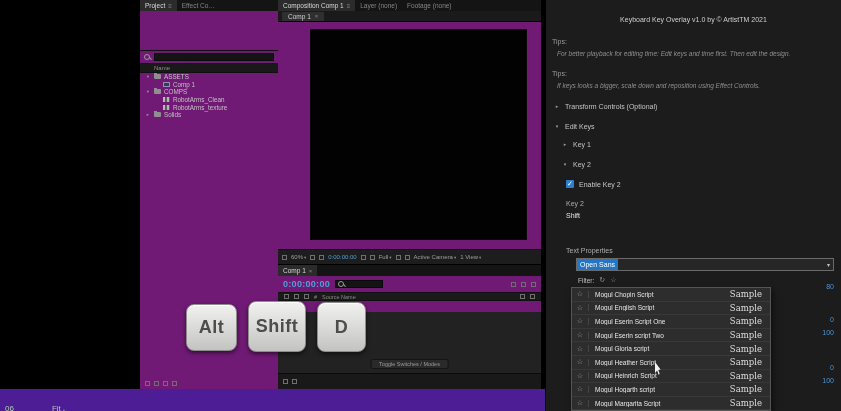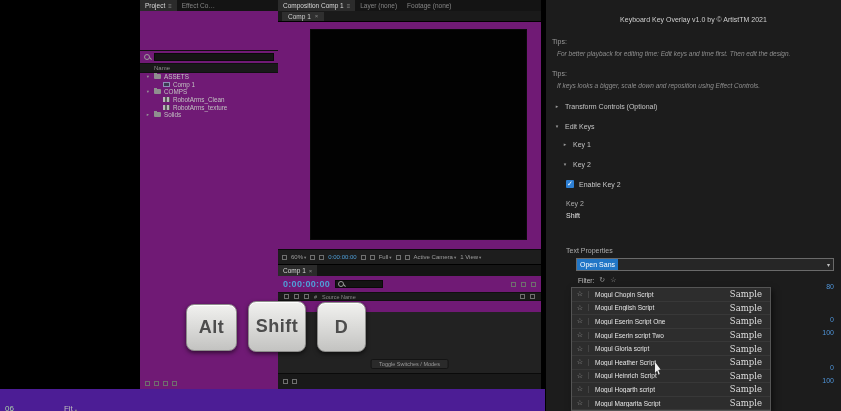--- a/index.html
+++ b/index.html
@@ -59,21 +59,21 @@
   
   .keycap{position:absolute;display:flex;align-items:center;justify-content:center;border-radius:8px;
           background:linear-gradient(180deg,#f1f1ef,#d8d8d6 55%,#c3c3c1);
           border:1.5px solid #8d8d8b;box-shadow:0 2px 4px rgba(0,0,0,.55), inset 0 1px 0 rgba(255,255,255,.9);
           color:#4d4d4d;font-weight:bold;font-size:18px;letter-spacing:.5px}
 
   
   .bottom-bar{position:absolute;left:0;top:389px;width:545px;height:38px;background:#4c1d95;
               display:flex;align-items:center;font-size:8px;color:#c9c9c9}
   .bb-time{margin-left:5px;color:#a9d3a9}
-  .bb-fit{margin-left:50px;display:flex;align-items:flex-end;gap:2px;color:#bdbdbd;cursor:default}
+  .bb-fit{margin-left:38px;display:flex;align-items:flex-end;gap:2px;color:#bdbdbd;cursor:default}
 
   
   .rpanel{position:absolute;left:545px;top:0;width:296px;height:411px;background:#1c1c1c;border-left:1px solid #000;font-size:7px}
   .rp-title{position:absolute;top:16px;left:0;width:100%;text-align:center;color:#cfcfcf;font-size:7px}
   .tip-label{position:absolute;left:6px;color:#9a9a9a;font-size:7px}
   .tip-text{position:absolute;left:11px;width:280px;color:#8f8f8f;font-size:6.5px;font-style:italic}
   .rp-sec{position:absolute;display:flex;align-items:center;gap:5px;height:12px;color:#c4c4c4;font-size:7px;cursor:default}
   .chev{color:#9a9a9a;font-size:5px;width:6px;text-align:center}
   .check-row{position:absolute;display:flex;align-items:center;gap:5px;color:#c8c8c8}
   .cb{width:8px;height:8px;background:#2d7fd3;border-radius:1px;color:#fff;font-size:7px;line-height:8px;text-align:center;flex:0 0 auto}

